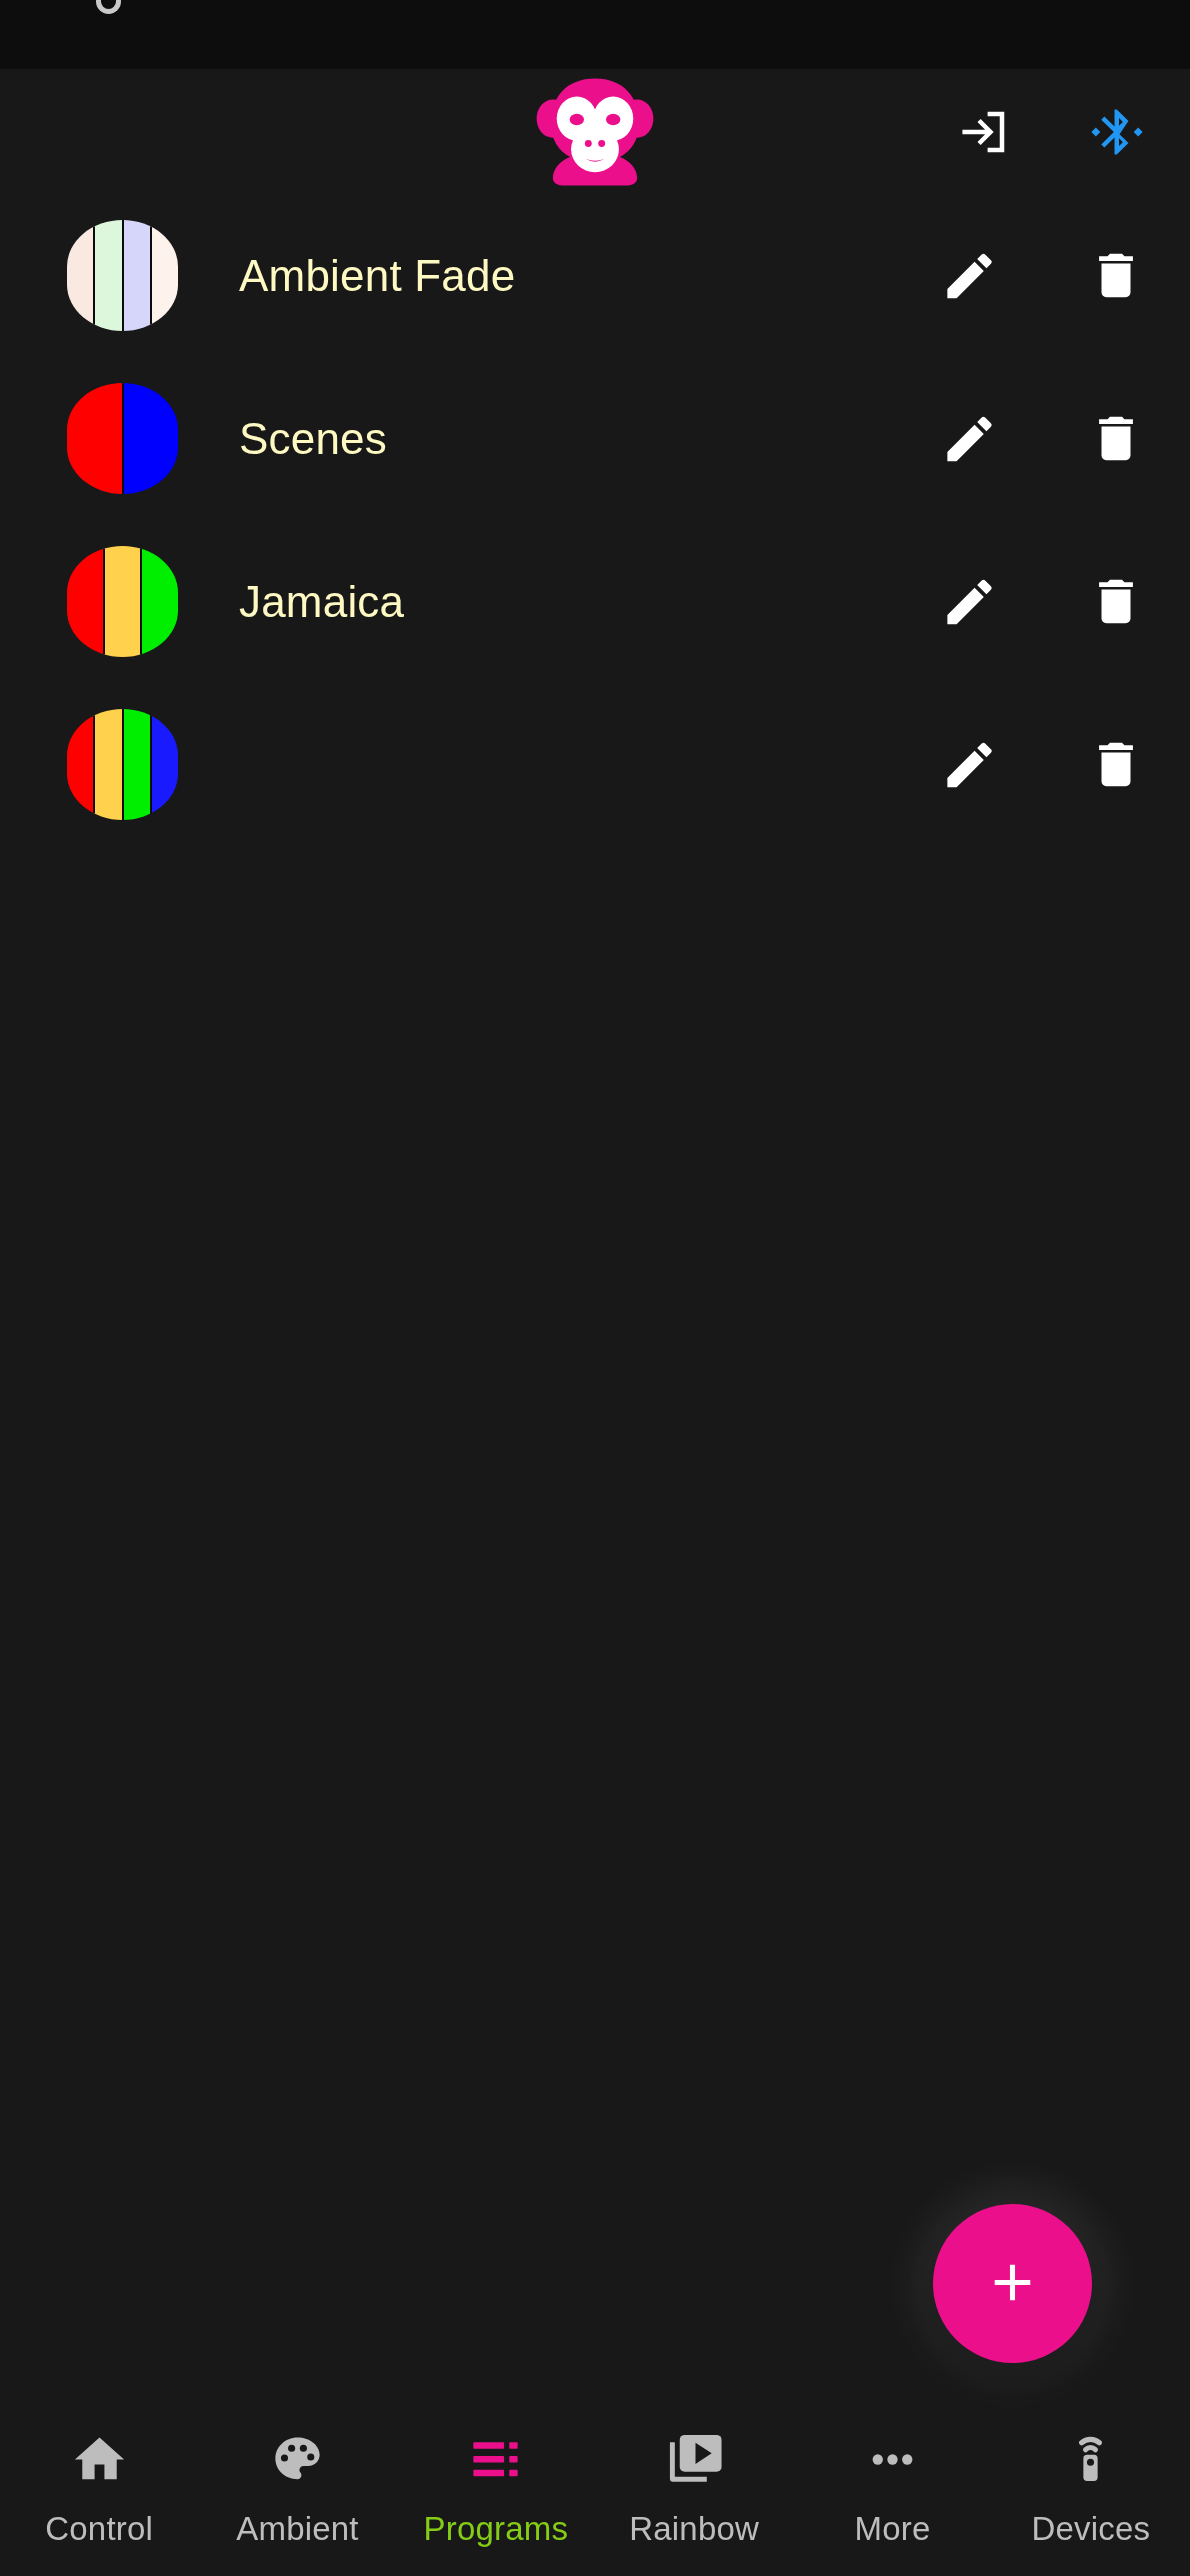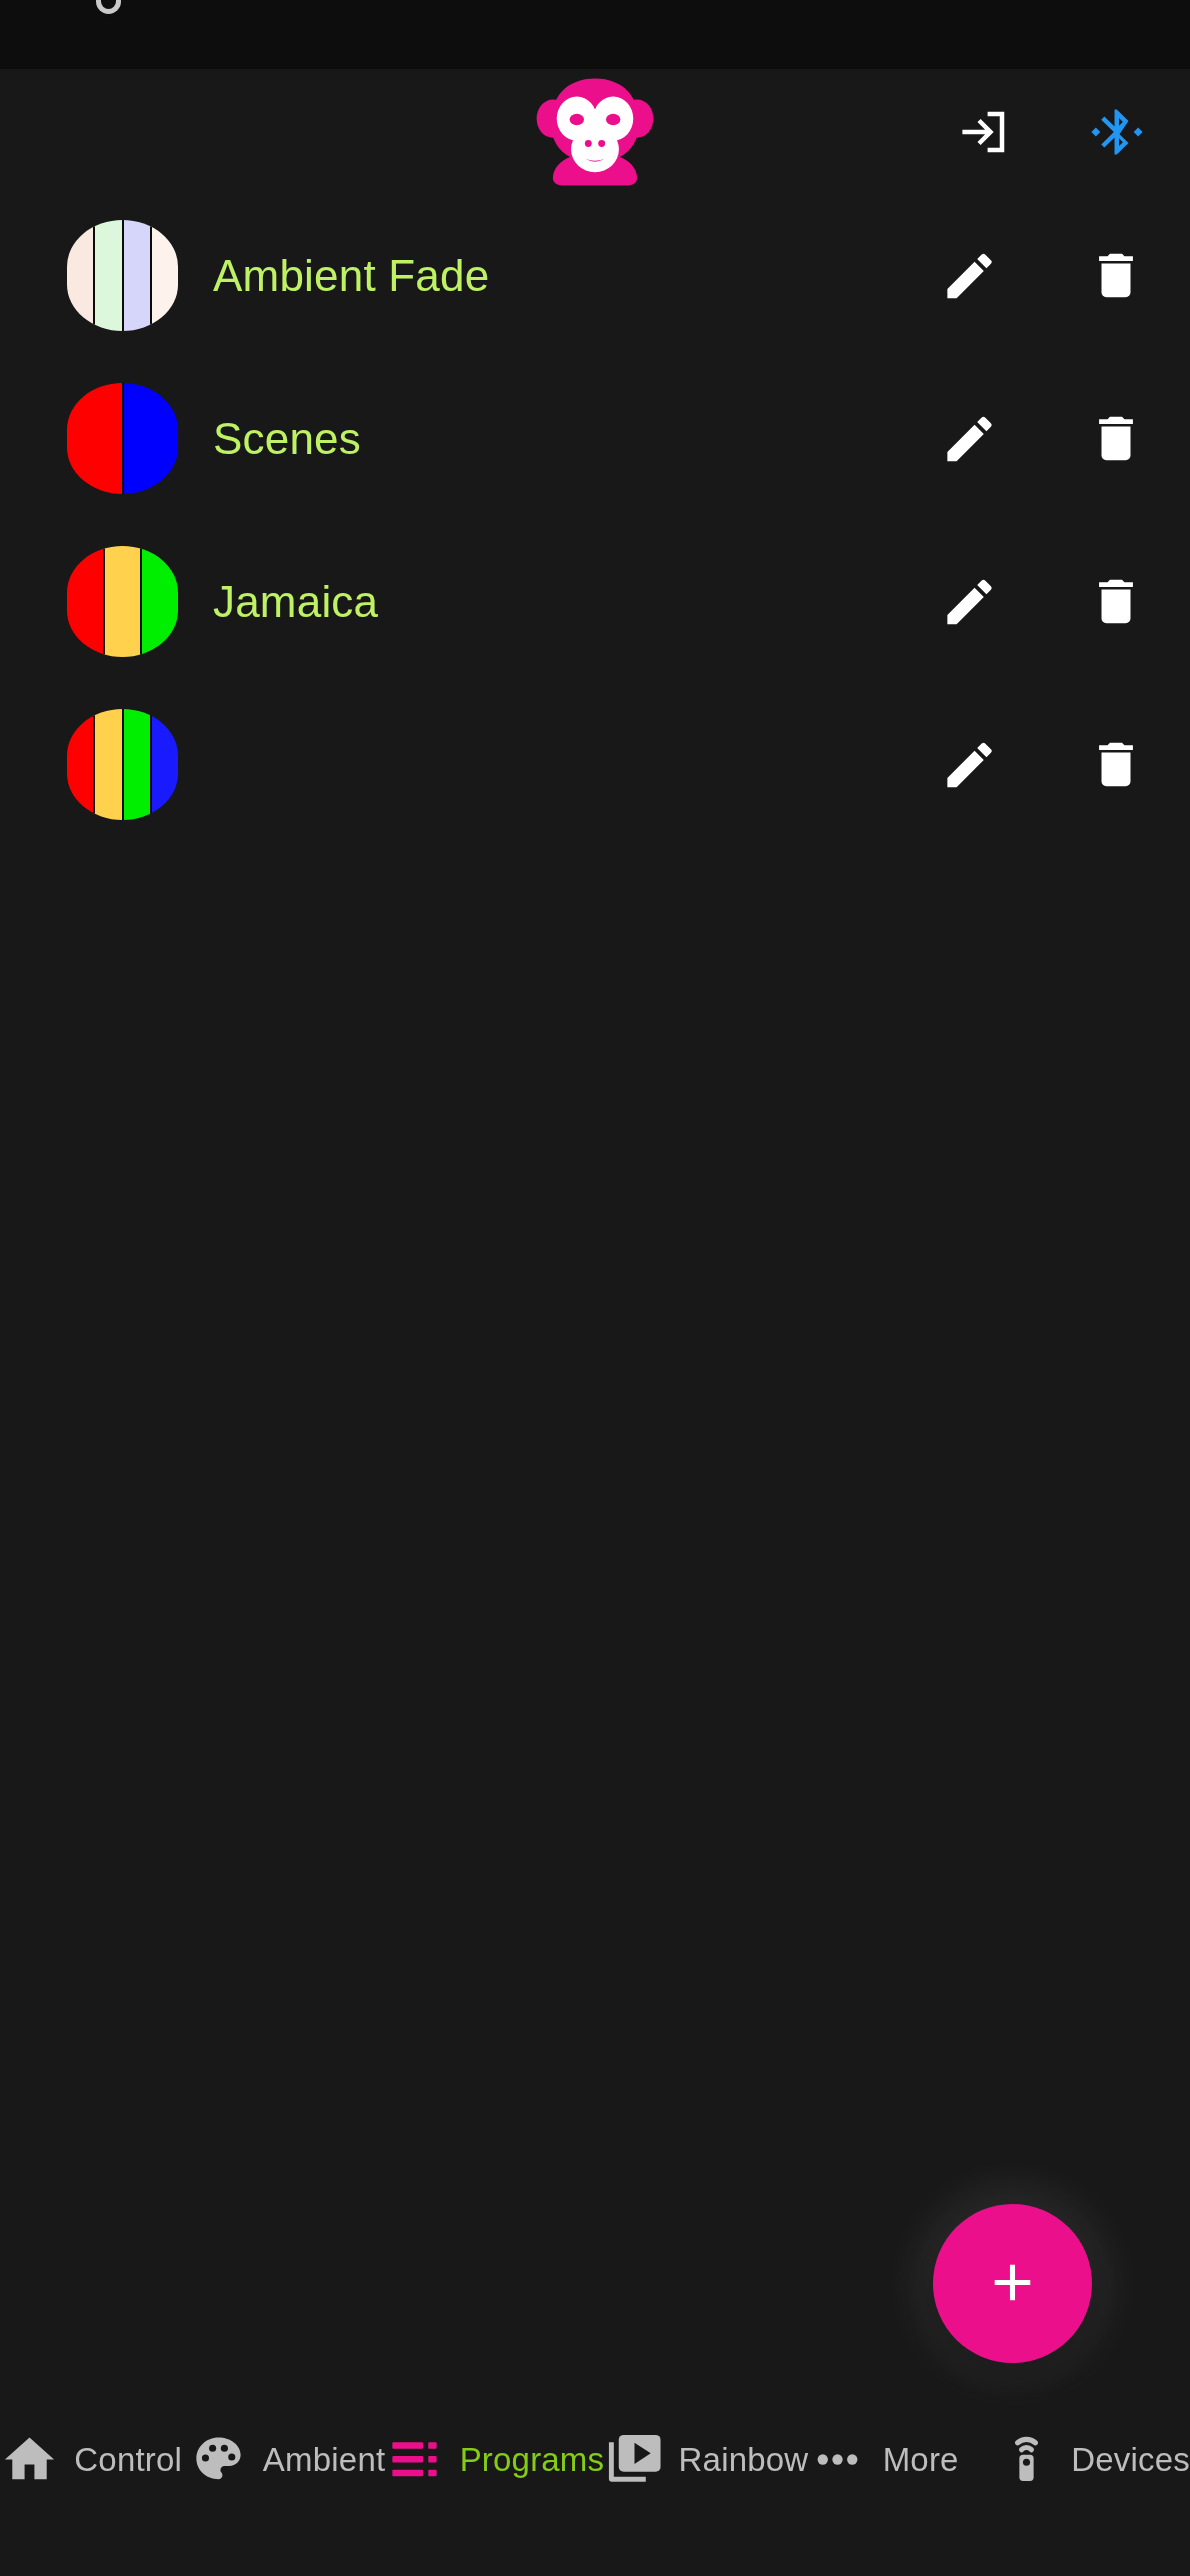--- a/index.html
+++ b/index.html
@@ -77,22 +77,22 @@
   .swatch {
     width:111px; height:111px;
     border-radius:50% / 42%;
     overflow:hidden;
     display:flex;
   }
   .swatch .band { flex:1 1 0; height:100%; }
   .swatch .band + .band { border-left:2.9px solid #0b0b0b; }
 
   .row-label {
-    margin-left:35px;
-    color:#bef264;
+    margin-left:61px;
+    color:#fef9c3;
     font-size:44px;
     font-weight:400;
     letter-spacing:0.2px;
     white-space:nowrap;
   }
 
   .row-actions {
     position:absolute; right:42px; top:50%;
     transform:translateY(-50%);
     display:flex; align-items:center; gap:81px;
@@ -120,21 +120,21 @@
   
   .bottomnav {
     position:absolute; left:0; bottom:0;
     width:1190px; height:171px;
     background:#181818;
     display:flex; align-items:flex-start;
     padding-top:19px;
   }
   .navitem {
     flex:1 1 0;
-    display:flex; flex-direction:row; align-items:center;
+    display:flex; flex-direction:column; align-items:center;
     gap:15.3px;
     cursor:pointer;
   }
   .navitem .nav-icon {
     height:71px;
     display:flex; align-items:center; justify-content:center;
   }
   .navitem .nav-label {
     font-size:33px;
     color:#bdbdbd;

